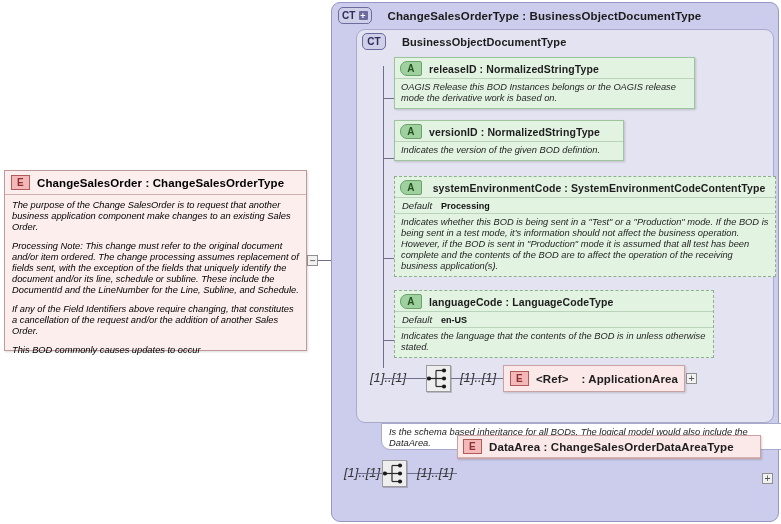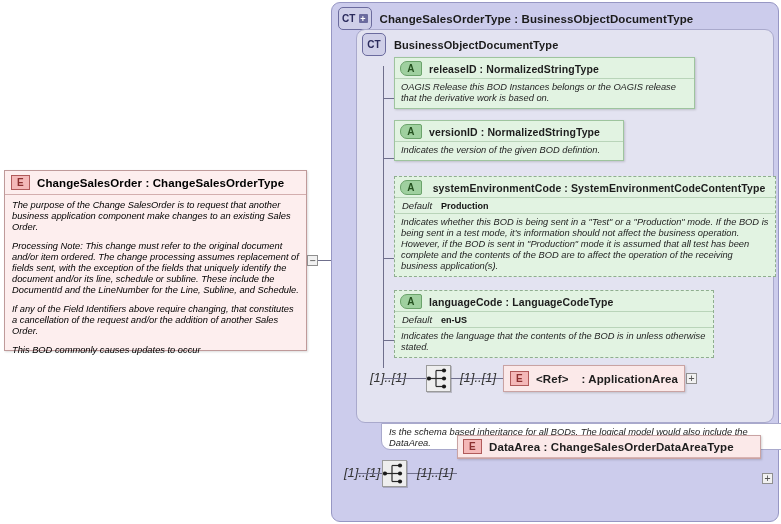--- a/index.html
+++ b/index.html
@@ -49,22 +49,22 @@
     position: relative;
     background: #9fd09f;
     border: 1px solid #6ba36b;
     border-radius: 7px 2px 2px 7px;
     color: #24501f;
     font-size: 10px; font-weight: bold;
     display: flex; align-items: center; justify-content: center;
     font-style: normal;
   }
   .badge-ct {
-    min-width: 24px; height: 23px;
-    flex: none; margin-right: 8px;
+    min-width: 24px; height: 17px;
+    flex: none; margin-right: 16px;
     background: #cfcfe8;
     border: 1px solid #6b6b9e;
     border-radius: 5px;
     color: #2b2b5c;
     font-size: 10px; font-weight: bold;
     display: flex; align-items: center; justify-content: center;
     padding: 0 3px;
     font-style: normal;
   }
   .badge-ct .ct-plus {
@@ -231,41 +231,41 @@
       </div>
 
       <div class="line vline" style="left:26px; top:36px; height:302px;"></div>
 
       <div class="line hline" style="left:26px; top:68px; width:11px;"></div>
       <div class="box attr solid shadow" style="left:37px; top:27px; width:301px;">
         <div class="box-title">
           <span class="badge-a">A</span>
           <span>releaseID : NormalizedStringType</span>
         </div>
-        <div class="box-body">OAGIS Release this BOD Instances belongs or the OAGIS release that the derivative work is based on.</div>
+        <div class="box-body">OAGIS Release this BOD Instances belongs or the OAGIS release mode the derivative work is based on.</div>
       </div>
 
       <div class="line hline" style="left:26px; top:128px; width:11px;"></div>
       <div class="box attr solid shadow" style="left:37px; top:90px; width:230px;">
         <div class="box-title">
           <span class="badge-a">A</span>
           <span>versionID : NormalizedStringType</span>
         </div>
         <div class="box-body">Indicates the version of the given BOD defintion.</div>
       </div>
 
       <div class="line hline" style="left:26px; top:228px; width:11px;"></div>
       <div class="box attr dashed" style="left:37px; top:146px; width:382px;">
         <div class="box-title">
           <span class="badge-a">A</span>
           <span class="t-wrap">systemEnvironmentCode : SystemEnvironmentCodeContentType</span>
         </div>
         <div class="def-row">
           <span class="def-label">Default</span>
-          <span class="def-value">Production</span>
+          <span class="def-value">Processing</span>
         </div>
         <div class="box-body">Indicates whether this BOD is being sent in a "Test" or a "Production" mode. If the BOD is being sent in a test mode, it's information should not affect the business operation. However, if the BOD is sent in "Production" mode it is assumed that all test has been complete and the contents of the BOD are to affect the operation of the receiving business application(s).</div>
       </div>
 
       <div class="line hline" style="left:26px; top:310px; width:11px;"></div>
       <div class="box attr dashed" style="left:37px; top:260px; width:320px;">
         <div class="box-title">
           <span class="badge-a">A</span>
           <span>languageCode : LanguageCodeType</span>
         </div>

